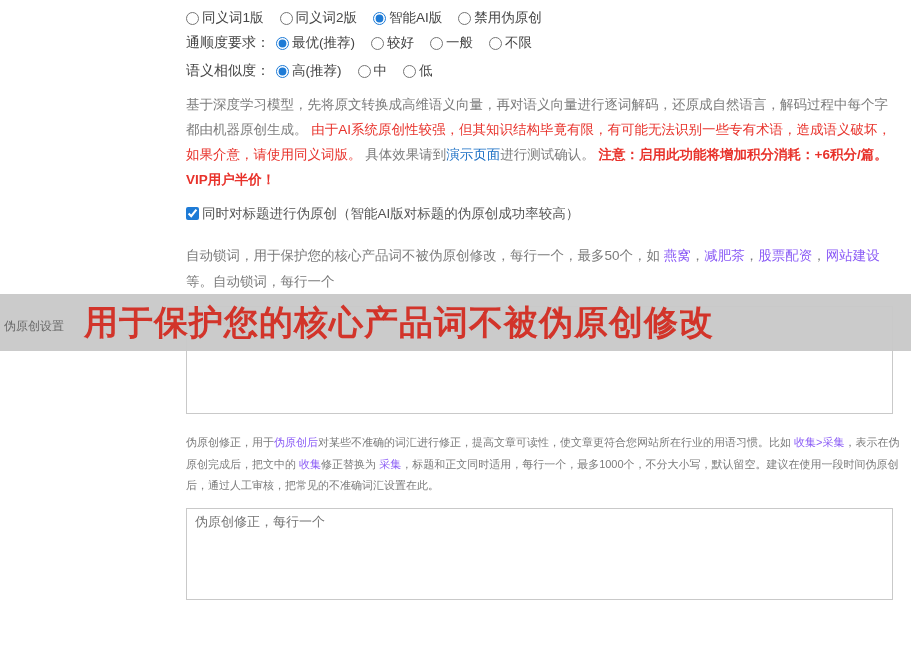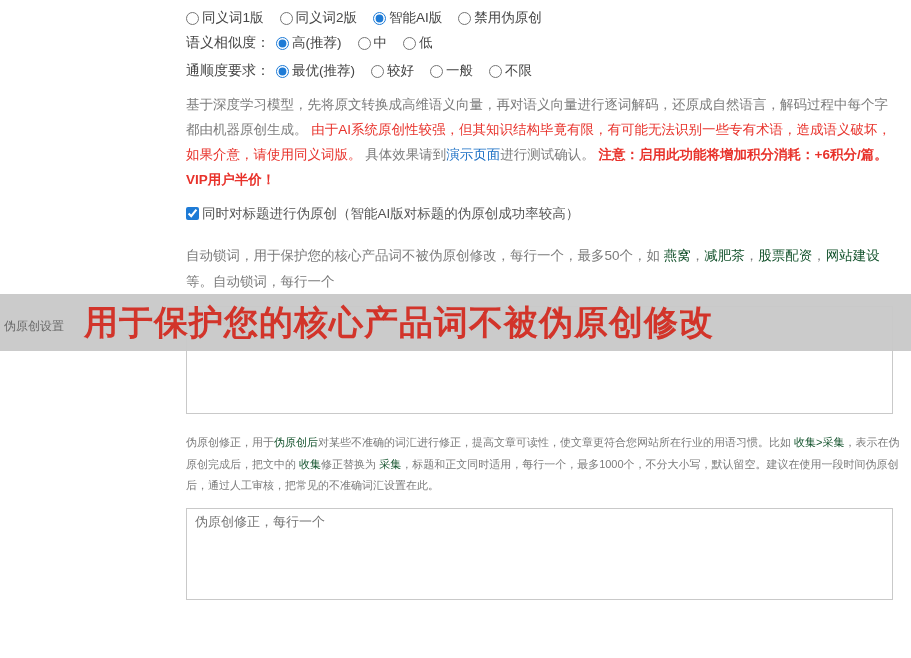--- a/index.html
+++ b/index.html
@@ -79,21 +79,21 @@
     align-items: center;
   }
   .check-row .opt-label { color: #555; }
   .desc2 {
     line-height: 1.9;
     font-size: 13.5px;
     color: #7b7b7b;
     padding: 14px 0 6px 0;
     max-width: 715px;
   }
-  .kw { color: #14532d; }
+  .kw { color: #8b5cf6; }
   textarea {
     display: block;
     box-sizing: border-box;
     width: 707px;
     border: 1px solid #c9c9c9;
     background: #fff;
     font-family: "Liberation Sans", sans-serif;
     font-size: 13px;
     color: #8d8d8d;
     padding: 4px 8px;
@@ -159,52 +159,52 @@
         <input type="radio" name="mode" checked="" style="">
         <span class="opt-label">智能AI版</span>
       </label>
       <label class="opt">
         <input type="radio" name="mode" style="">
         <span class="opt-label">禁用伪原创</span>
       </label>
     </div>
 
     <div class="row field-row">
+      <span class="field-label">通顺度要求：</span>
+      <label class="opt">
+        <input type="radio" name="fluency" checked="" style="">
+        <span class="opt-label">最优(推荐)</span>
+      </label>
+      <label class="opt">
+        <input type="radio" name="fluency" style="">
+        <span class="opt-label">较好</span>
+      </label>
+      <label class="opt">
+        <input type="radio" name="fluency" style="">
+        <span class="opt-label">一般</span>
+      </label>
+      <label class="opt">
+        <input type="radio" name="fluency" style="">
+        <span class="opt-label">不限</span>
+      </label>
+    </div>
+
+    <div class="row field-row">
       <span class="field-label">语义相似度：</span>
       <label class="opt">
         <input type="radio" name="similarity" checked="" style="">
         <span class="opt-label">高(推荐)</span>
       </label>
       <label class="opt">
         <input type="radio" name="similarity" style="">
         <span class="opt-label">中</span>
       </label>
       <label class="opt">
         <input type="radio" name="similarity" style="">
         <span class="opt-label">低</span>
-      </label>
-    </div>
-
-    <div class="row field-row">
-      <span class="field-label">通顺度要求：</span>
-      <label class="opt">
-        <input type="radio" name="fluency" checked="" style="">
-        <span class="opt-label">最优(推荐)</span>
-      </label>
-      <label class="opt">
-        <input type="radio" name="fluency" style="">
-        <span class="opt-label">较好</span>
-      </label>
-      <label class="opt">
-        <input type="radio" name="fluency" style="">
-        <span class="opt-label">一般</span>
-      </label>
-      <label class="opt">
-        <input type="radio" name="fluency" style="">
-        <span class="opt-label">不限</span>
       </label>
     </div>
 
     <div class="desc">
       <span>基于深度学习模型，先将原文转换成高维语义向量，再对语义向量进行逐词解码，还原成自然语言，解码过程中每个字都由机器原创生成。</span>
       <span class="red">由于AI系统原创性较强，但其知识结构毕竟有限，有可能无法识别一些专有术语，造成语义破坏，如果介意，请使用同义词版。</span>
       <span>具体效果请到</span><a class="link" href="#">演示页面</a><span>进行测试确认。</span>
       <span class="red-strong">注意：启用此功能将增加积分消耗：+6积分/篇。VIP用户半价！</span>
     </div>
 

